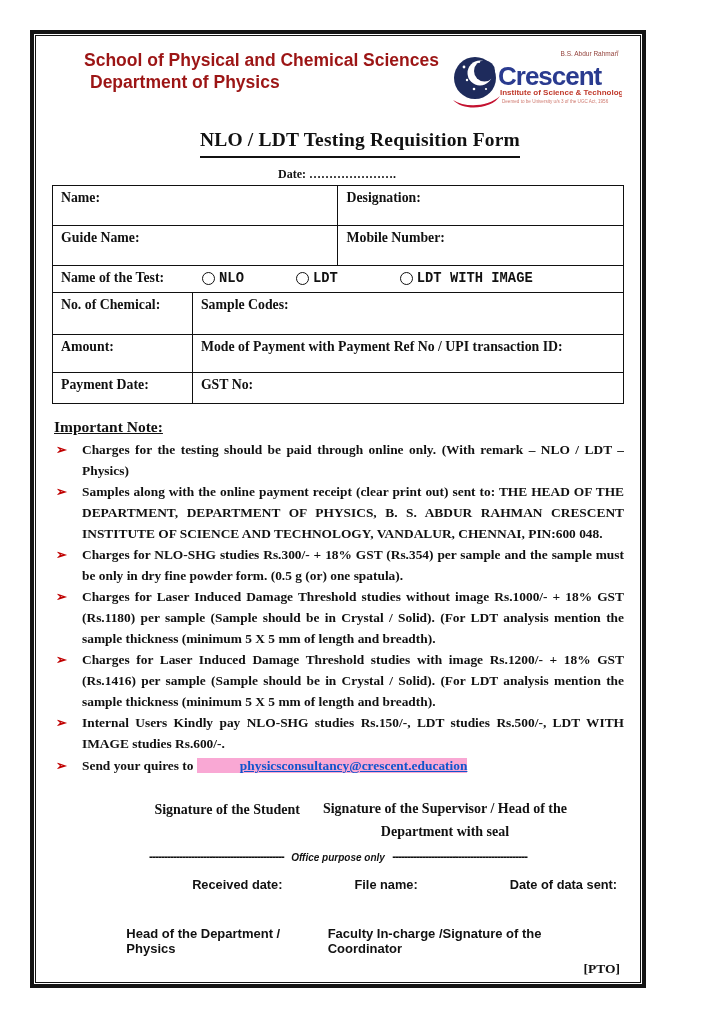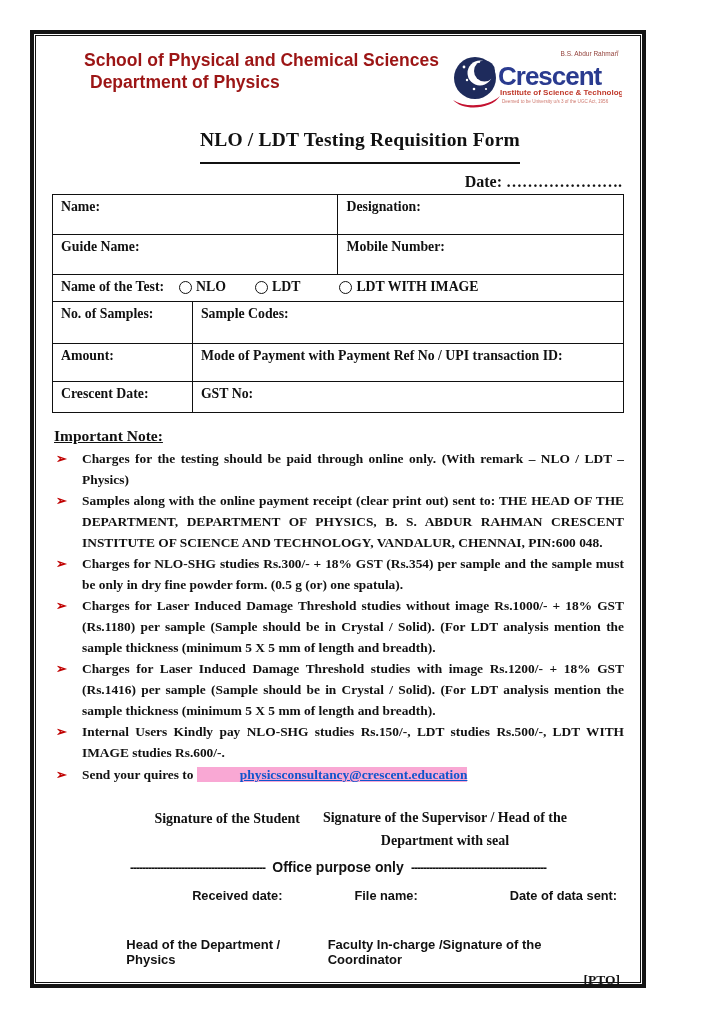--- a/index.html
+++ b/index.html
@@ -22,34 +22,34 @@
     padding:10px 18px 8px 18px;
   }
   
   .hdr { display:flex; justify-content:space-between; align-items:flex-start; padding:2px 2px 0 32px; }
   .hdr-titles { font-family:"Liberation Sans", sans-serif; font-weight:bold; color:#9c1515; font-size:17.5px; line-height:1.25; padding-top:4px; }
   .hdr-titles .dept { padding-left:6px; }
   .logo-box { width:172px; position:relative; padding-top:1px; }
   .form-title-wrap { text-align:center; margin-top:14px; }
   .form-title {
     display:inline-block; font-size:19.5px; font-weight:bold;
-    border-bottom:2.5px solid #111; padding-bottom:11px; letter-spacing:.2px;margin-left:44px;
-  }
-  .date-line { text-align:right; font-weight:bold; font-size:16px; margin-top:9px; padding-right:2px; }
+    border-bottom:2.5px solid #111; padding-bottom:5px; letter-spacing:.2px;margin-left:44px;
+  }
+  .date-line { text-align:center; font-weight:bold; font-size:12px; margin-top:9px; padding-right:2px; }
   
   table.req { width:100%; border-collapse:collapse; margin-top:3px; }
   table.req td {
     border:1.6px solid #111; vertical-align:top;
     font-weight:bold; font-size:13.8px;
     padding:4px 4px 2px 8px;
   }
   .h40{height:40px} .h36{height:34px} .h64{height:64px} .h28{height:27px}
   .h42{height:42px} .h38{height:38px} .h32{height:31px}
-  .test-cell { display:flex; align-items:center; gap:5px; }
-  .radio-opt { display:inline-flex; align-items:center; gap:4px; margin-left:10px; cursor:pointer; }
+  .test-cell { display:flex; align-items:center; gap:28px; }
+  .radio-opt { display:inline-flex; align-items:center; gap:4px; margin-left:10px; cursor:pointer;font-family:Liberation Mono, monospace; }
   .radio-circle {
     display:inline-block; width:13px; height:13px;
     border:1.8px solid #111; border-radius:50%; background:#fff;
   }
   
   .note-heading {
     font-size:15.5px; font-weight:bold; text-decoration:underline;
     margin:14px 0 4px 2px;
   }
   ul.note-list { list-style:none; margin-top:2px; }
@@ -67,21 +67,21 @@
   }
   
   .sig-row { display:flex; justify-content:flex-end; margin-top:22px; padding:0 34px 0 30px; }
   .sig-student { font-weight:bold; font-size:14px; padding-top:4px; }
   .sig-supervisor { font-weight:bold; font-size:14px; width:290px; text-align:center; line-height:1.6; }
   .office-line {
     font-family:"Liberation Sans", sans-serif; font-weight:bold; font-size:12px;
     text-align:center; margin-top:7px; white-space:nowrap; overflow:hidden; letter-spacing:0;
   }
   .office-line .dash { letter-spacing:-1px; }
-  .office-line .lbl { font-size:14px; padding:0 4px; }
+  .office-line .lbl { font-size:10px; padding:0 4px;font-style:italic; }
   .received-row {
     display:flex; font-family:"Liberation Sans", sans-serif; font-weight:bold; font-size:12.8px;
     margin-top:13px; padding-left:24.5%;text-align:right;
   }
   .received-row .fn { margin-left:72px; }
   .received-row .dd { margin-left:92px; }
   .heads-row {
     display:flex; justify-content:space-between;
     font-family:"Liberation Sans", sans-serif; font-weight:bold; font-size:13px;
     margin-top:34px; padding:0 12px 0 13%;
@@ -158,29 +158,29 @@
             <span>LDT</span>
           </span>
           <span class="radio-opt" style="margin-left:34px">
             <span class="radio-circle"></span>
             <span>LDT WITH IMAGE</span>
           </span>
         </span>
       </td>
     </tr>
     <tr>
-      <td class="h42"><span>No. of Samples:</span></td>
+      <td class="h42"><span>No. of Chemical:</span></td>
       <td colspan="2" class="h42"><span>Sample Codes:</span></td>
     </tr>
     <tr>
       <td class="h38"><span>Amount:</span></td>
       <td colspan="2" class="h38"><span>Mode of Payment with Payment Ref No / UPI transaction ID:</span></td>
     </tr>
     <tr>
-      <td class="h32"><span>Crescent Date:</span></td>
+      <td class="h32"><span>Payment Date:</span></td>
       <td colspan="2" class="h32"><span>GST No:</span></td>
     </tr>
   </tbody>
       </table>
 
   <div class="note-heading">Important Note:</div>
   <ul class="note-list">
     <li>
       <span class="arrow">➢</span>
       <span>Charges for the testing should be paid through online only. (With remark – NLO / LDT – Physics)</span>

